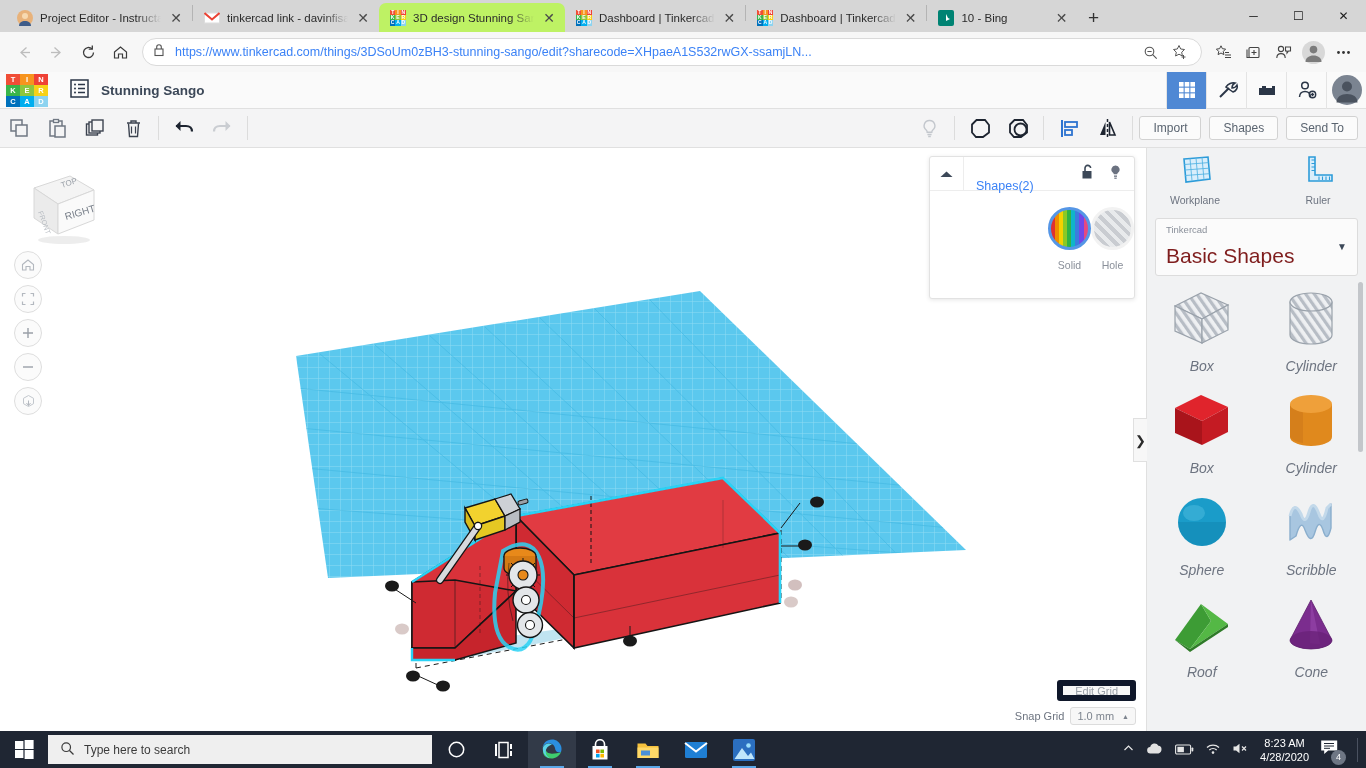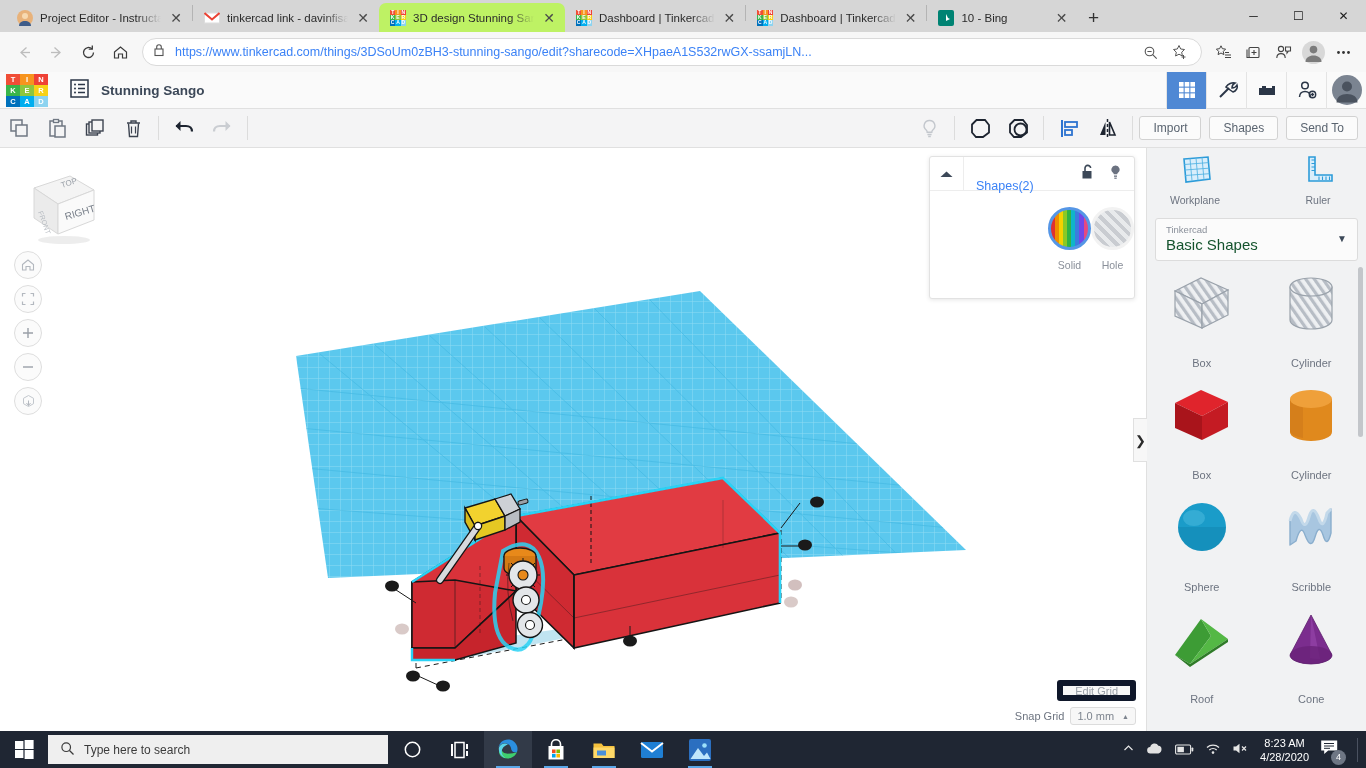--- a/index.html
+++ b/index.html
@@ -136,42 +136,42 @@
   }
   .sb-tools { display: flex; height: 64px; padding-top: 6px; gap: 27px; }
   .sb-tool { flex: 1; text-align: center; }
   .sb-tool-label { font-size: 10.5px; color: #6d7480; margin-top: 3px; }
   .sb-select {
     margin: 6px 8px 0; background: #fbfbfb; border: 1px solid #dcdcdc; border-radius: 3px;
     padding: 5px 10px 7px; display: flex; align-items: center;
   }
   .sb-select-inner { flex: 1; }
   .sb-sel-top { font-size: 9.5px; color: #8a909a; }
-  .sb-sel-main { font-size: 15px; color: #14532d; margin-top: 1px; }
+  .sb-sel-main { font-size: 21px; color: #7f1d1d; margin-top: 9px; }
   .sb-grid { padding: 12px 0 0; display: grid; grid-template-columns: 1fr 1fr;
              row-gap: 16px; position: relative; }
   .sb-cell { text-align: center; }
-  .sb-cell-label { font-size: 11px; color: #6d7480; margin-top: 18px; }
+  .sb-cell-label { font-size: 14px; color: #6d7480; margin-top: 4px; font-style: italic; }
   .sb-scrollbar { position: absolute; right: 3px; top: 6px; width: 5px; height: 170px;
                   background: #c3c6ca; border-radius: 3px; }
   .panel-toggle {
     position: absolute; left: -14px; top: 270px; width: 14px; height: 44px;
     background: #f7f7f7; border: 1px solid #e0e0e0; border-right: none;
     display: flex; align-items: center; justify-content: center;
     font-size: 13px; color: #2b2b2b;
   }
 
   
   .taskbar {
     position: absolute; left: 0; bottom: 0; width: 1366px; height: 37px;
     background: #1f2633; display: flex; align-items: center;
   }
   .start-btn { width: 48px; height: 37px; display: flex; align-items: center; justify-content: center; }
   .search-box {
-    width: 340px; height: 29px; background: #efefef; display: flex; align-items: center;
+    width: 384px; height: 29px; background: #efefef; display: flex; align-items: center;
     gap: 9px; padding-left: 12px; font-size: 12px; color: #3b3b3b;
   }
   .tb-app { width: 48px; height: 37px; display: flex; align-items: center;
             justify-content: center; position: relative; }
   .tb-app.active { background: #323a48; }
   .tb-app.running::after, .tb-app.active::after {
     content: ''; position: absolute; bottom: 0; left: 12px; width: 24px; height: 2px;
     background: #5aa7e8;
   }
   .tray { margin-left: auto; display: flex; align-items: center; gap: 11px;

